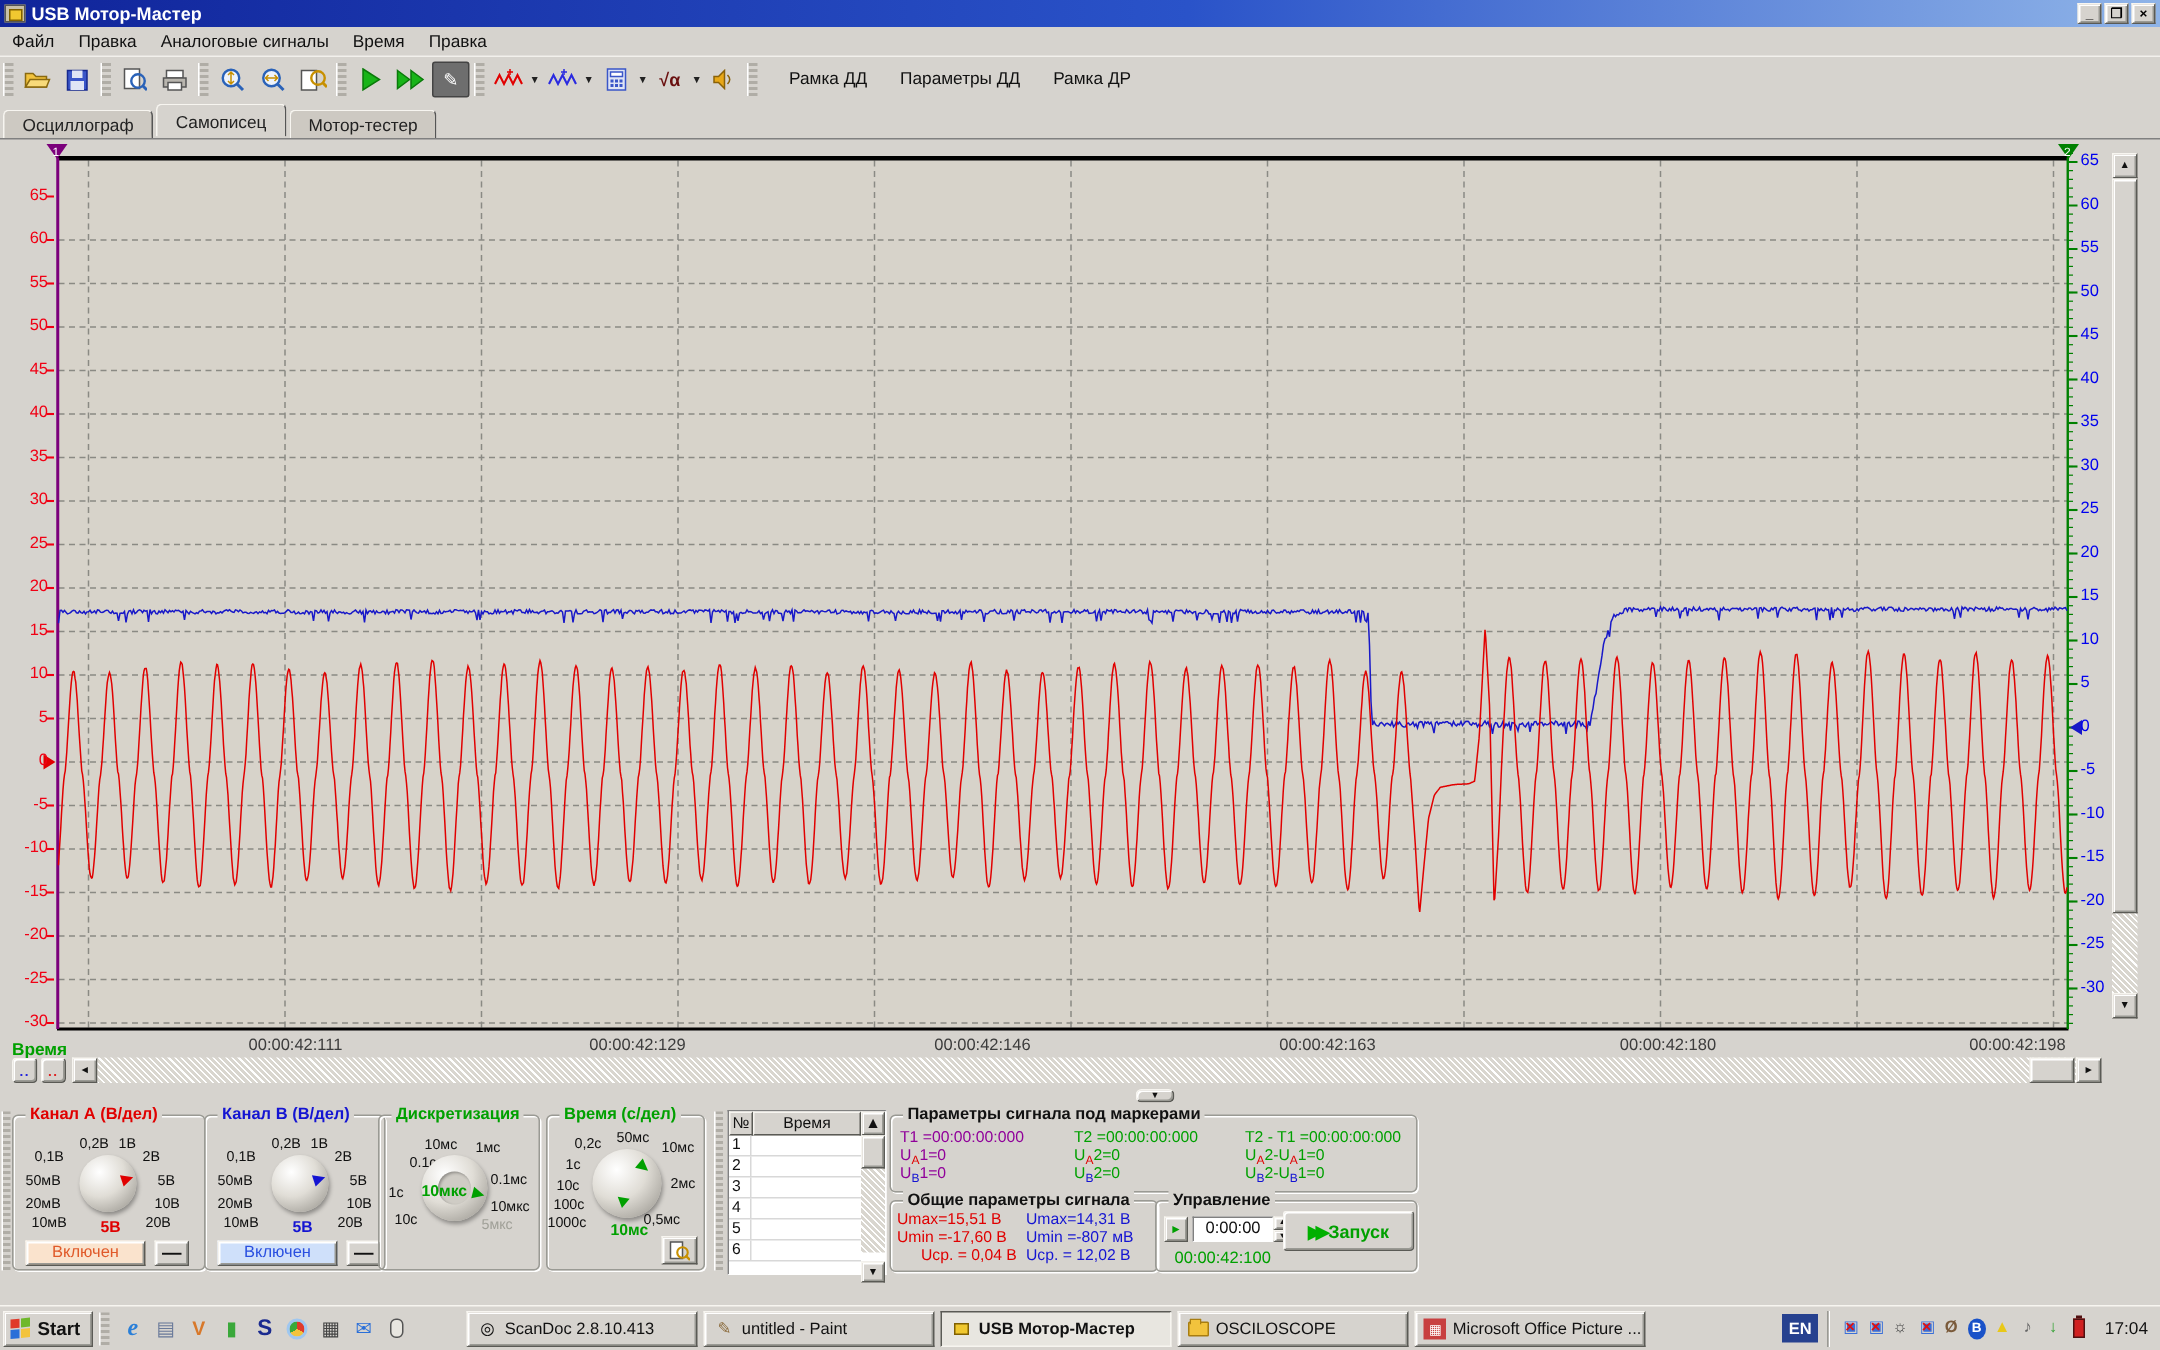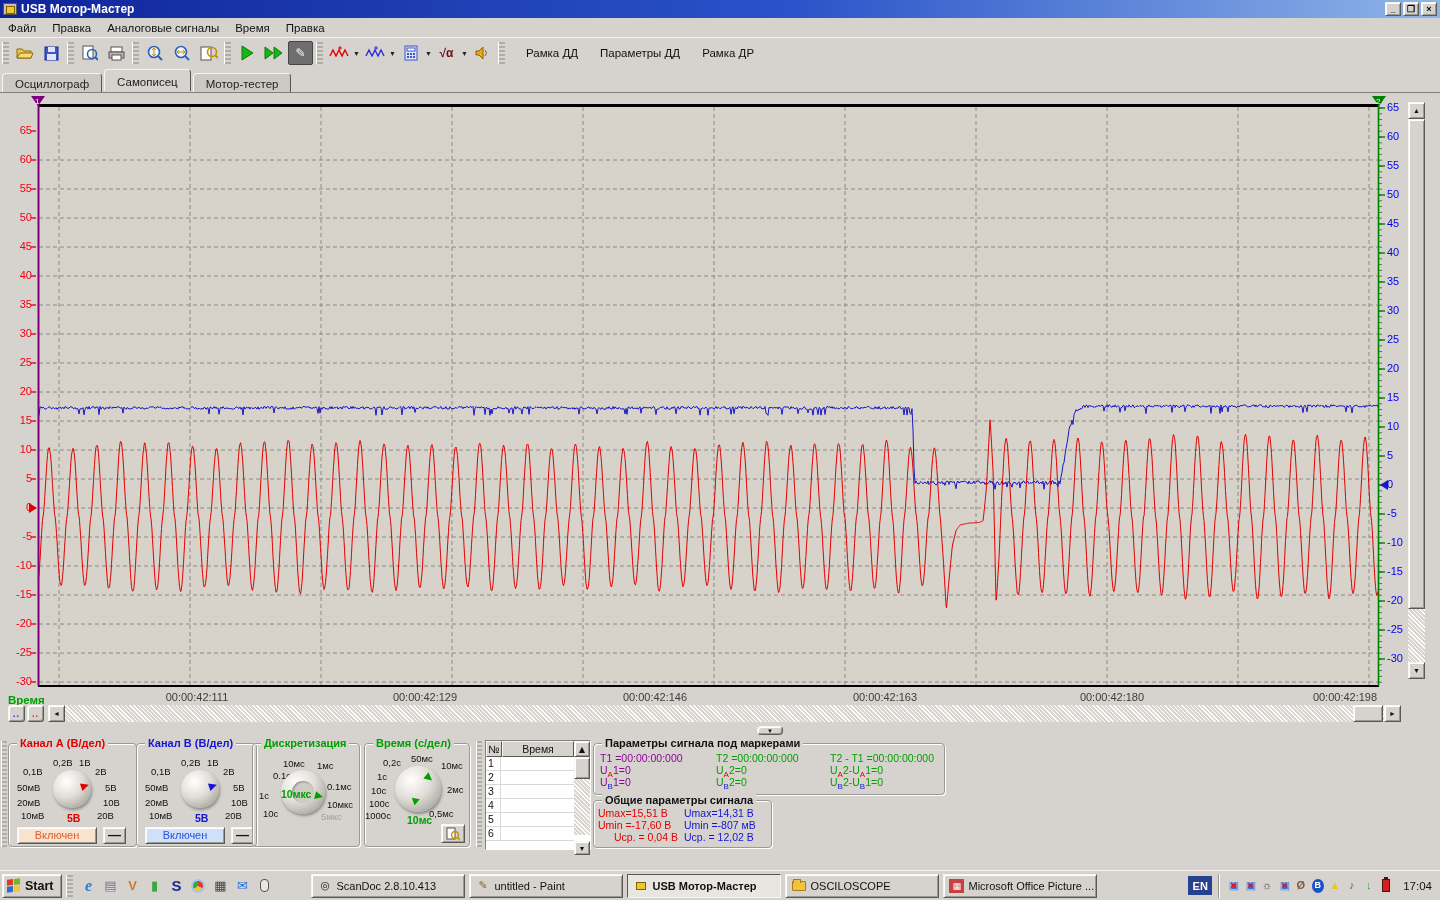--- a/index.html
+++ b/index.html
@@ -631,20 +631,36 @@
   <div class="groupbox" style="left:593px;top:63px;width:179px;height:48px">
     <span class="gtitle">Общие параметры сигнала</span>
     <span class="pline redt" style="left:4px;top:6px">Umax=15,51 В</span>
     <span class="pline redt" style="left:4px;top:18px">Umin =-17,60 В</span>
     <span class="pline redt" style="left:20px;top:30px">Uср. =  0,04 В</span>
     <span class="pline bluet" style="left:90px;top:6px">Umax=14,31 В</span>
     <span class="pline bluet" style="left:90px;top:18px">Umin =-807 мВ</span>
     <span class="pline bluet" style="left:90px;top:30px">Uср. = 12,02 В</span>
   </div>
 
+  <div class="groupbox" style="left:770px;top:63px;width:175px;height:48px">
+    <span class="gtitle">Управление</span>
+    <span class="abs raised" style="left:5px;top:10px;width:16px;height:17px;display:flex;align-items:center;justify-content:center">
+        <span style="color:#00a000;font-size:8px">►</span>
+      </span>
+    <span id="spin-text">0:00:00</span>
+    <span class="spincol">
+        <div class="raised">▲</div>
+        <div class="raised">▼</div>
+      </span>
+    <span class="raised" id="btn-start">
+        <span class="fficon">▶▶</span>
+        <span>Запуск</span>
+      </span>
+    <span class="pline green" style="left:12px;top:32px;font-size:11px">00:00:42:100</span>
+  </div>
 </div>
 
 <div class="abs" id="taskbar">
   <span class="raised" id="startbtn">
     <span class="winflag">
         <i style="background:#e03a2a"></i>
         <i style="background:#6fb82a"></i>
         <i style="background:#2a6fd8"></i>
         <i style="background:#f2c33d"></i>
       </span>

